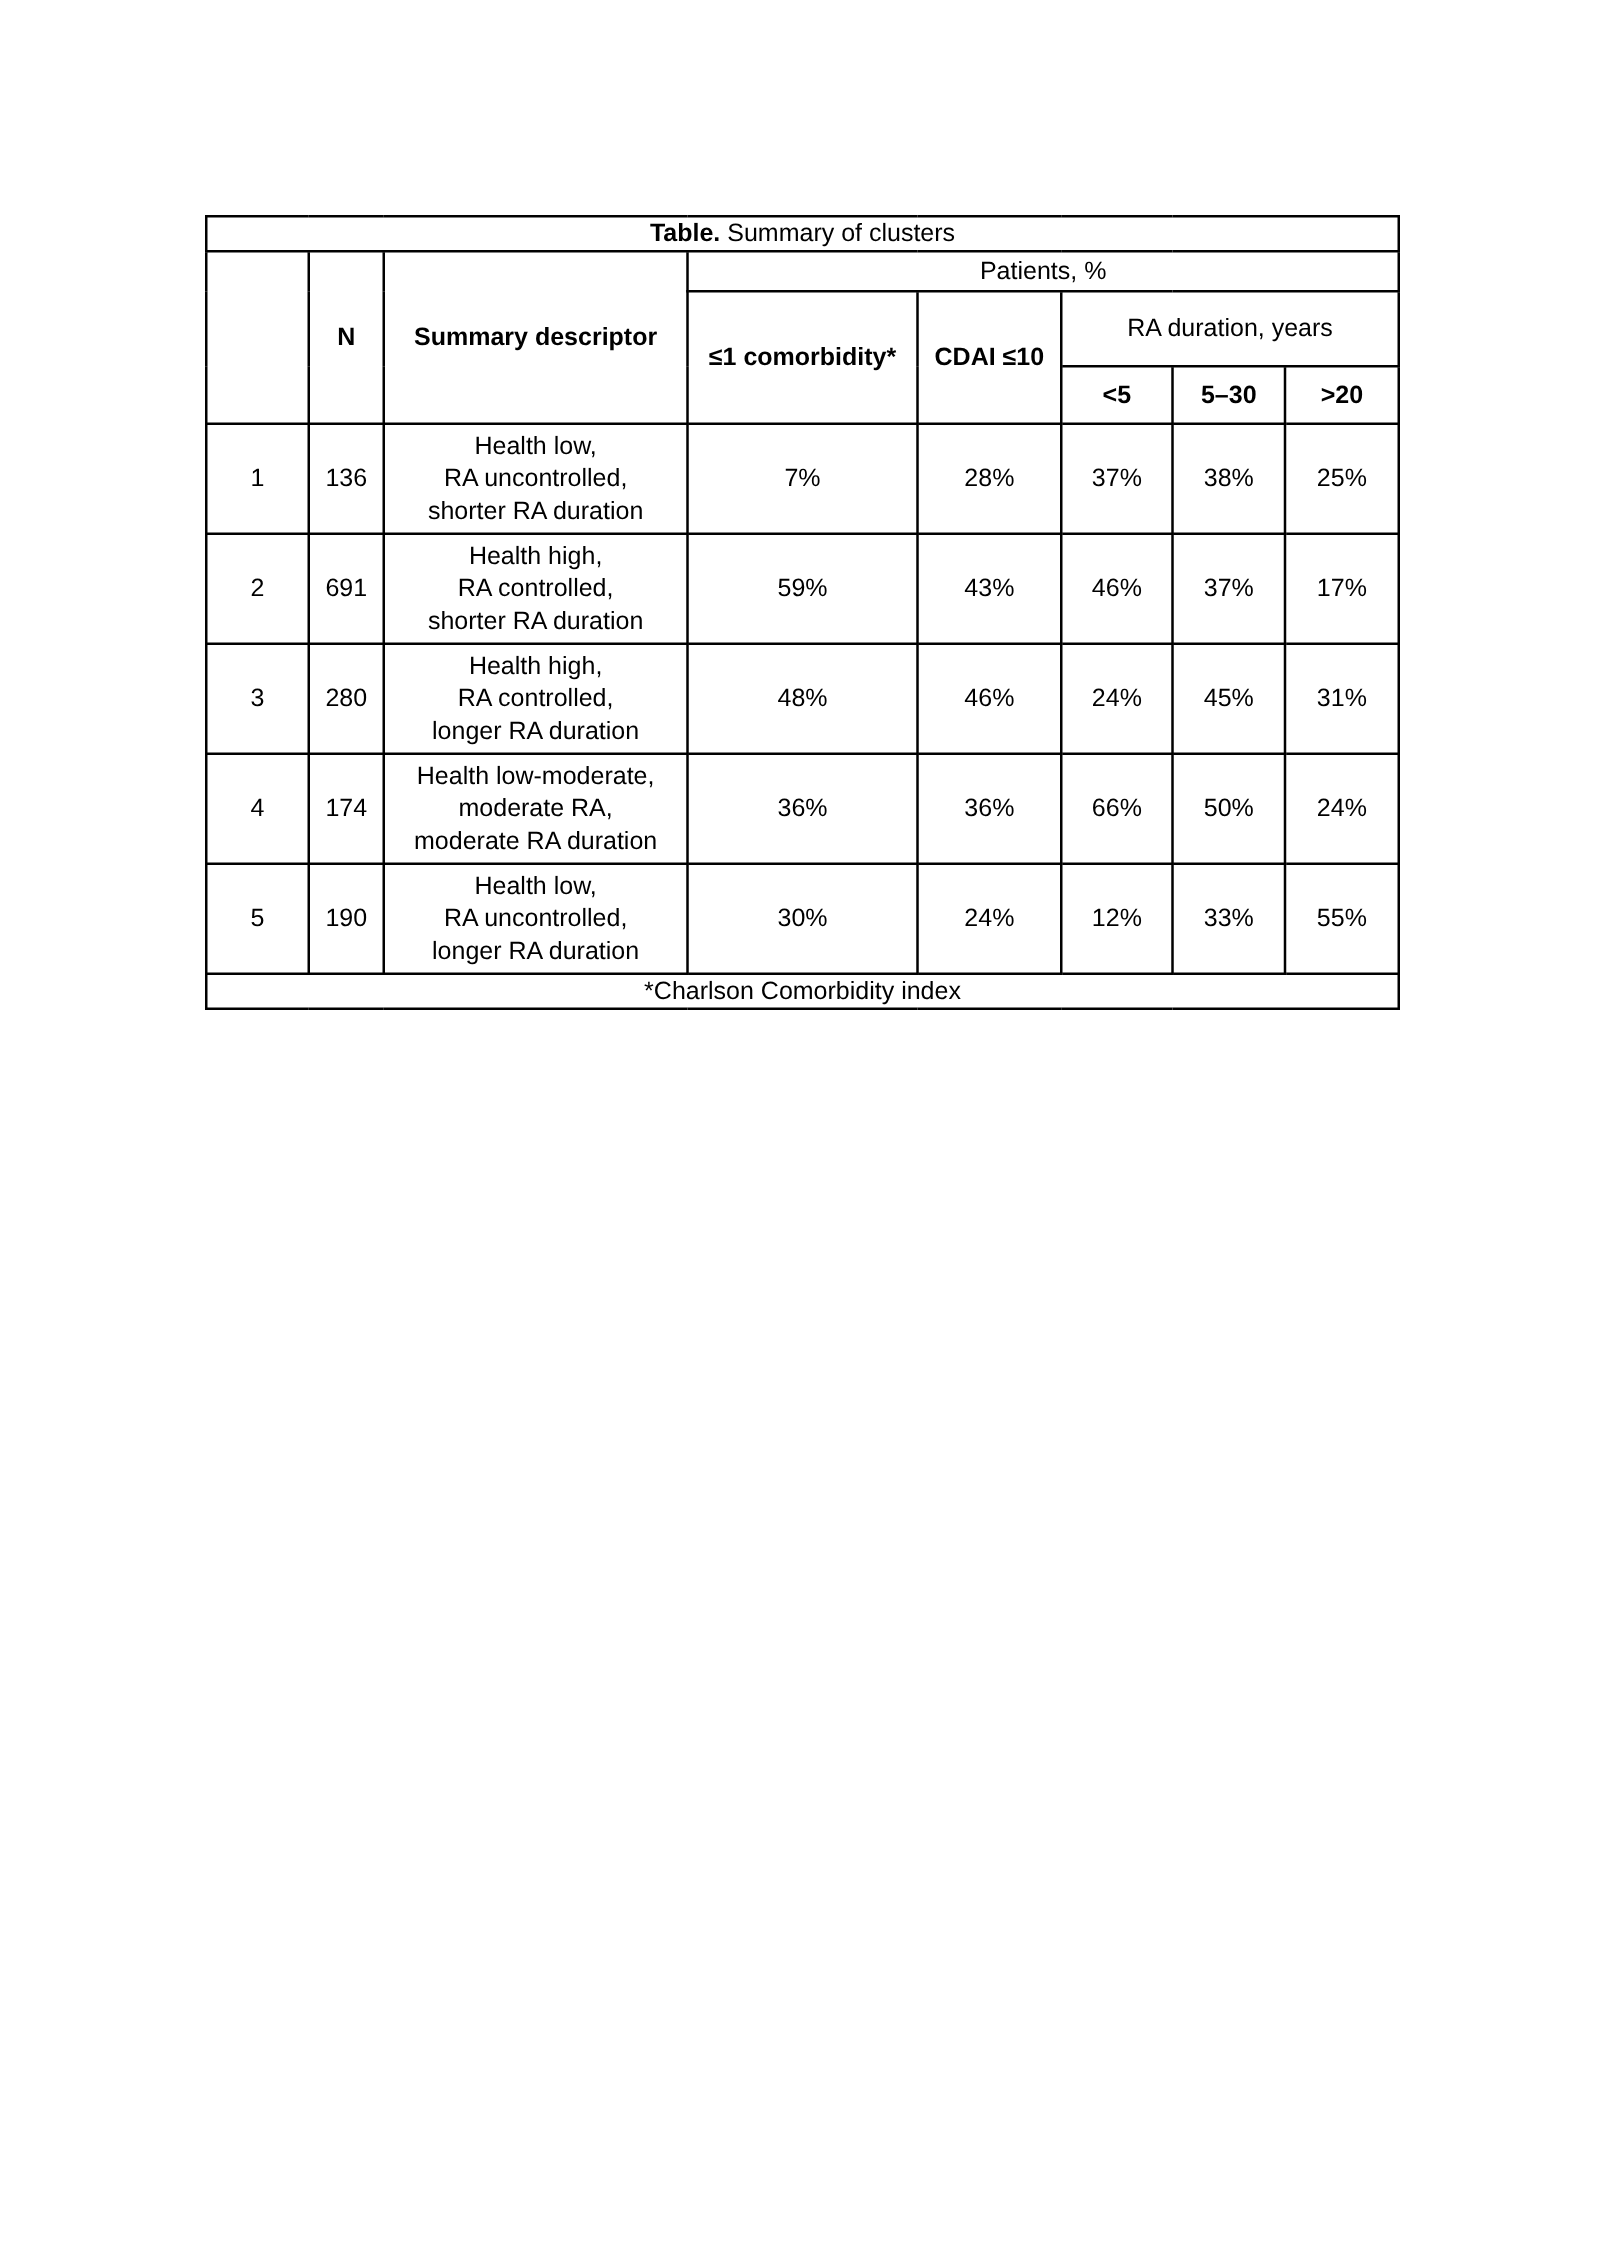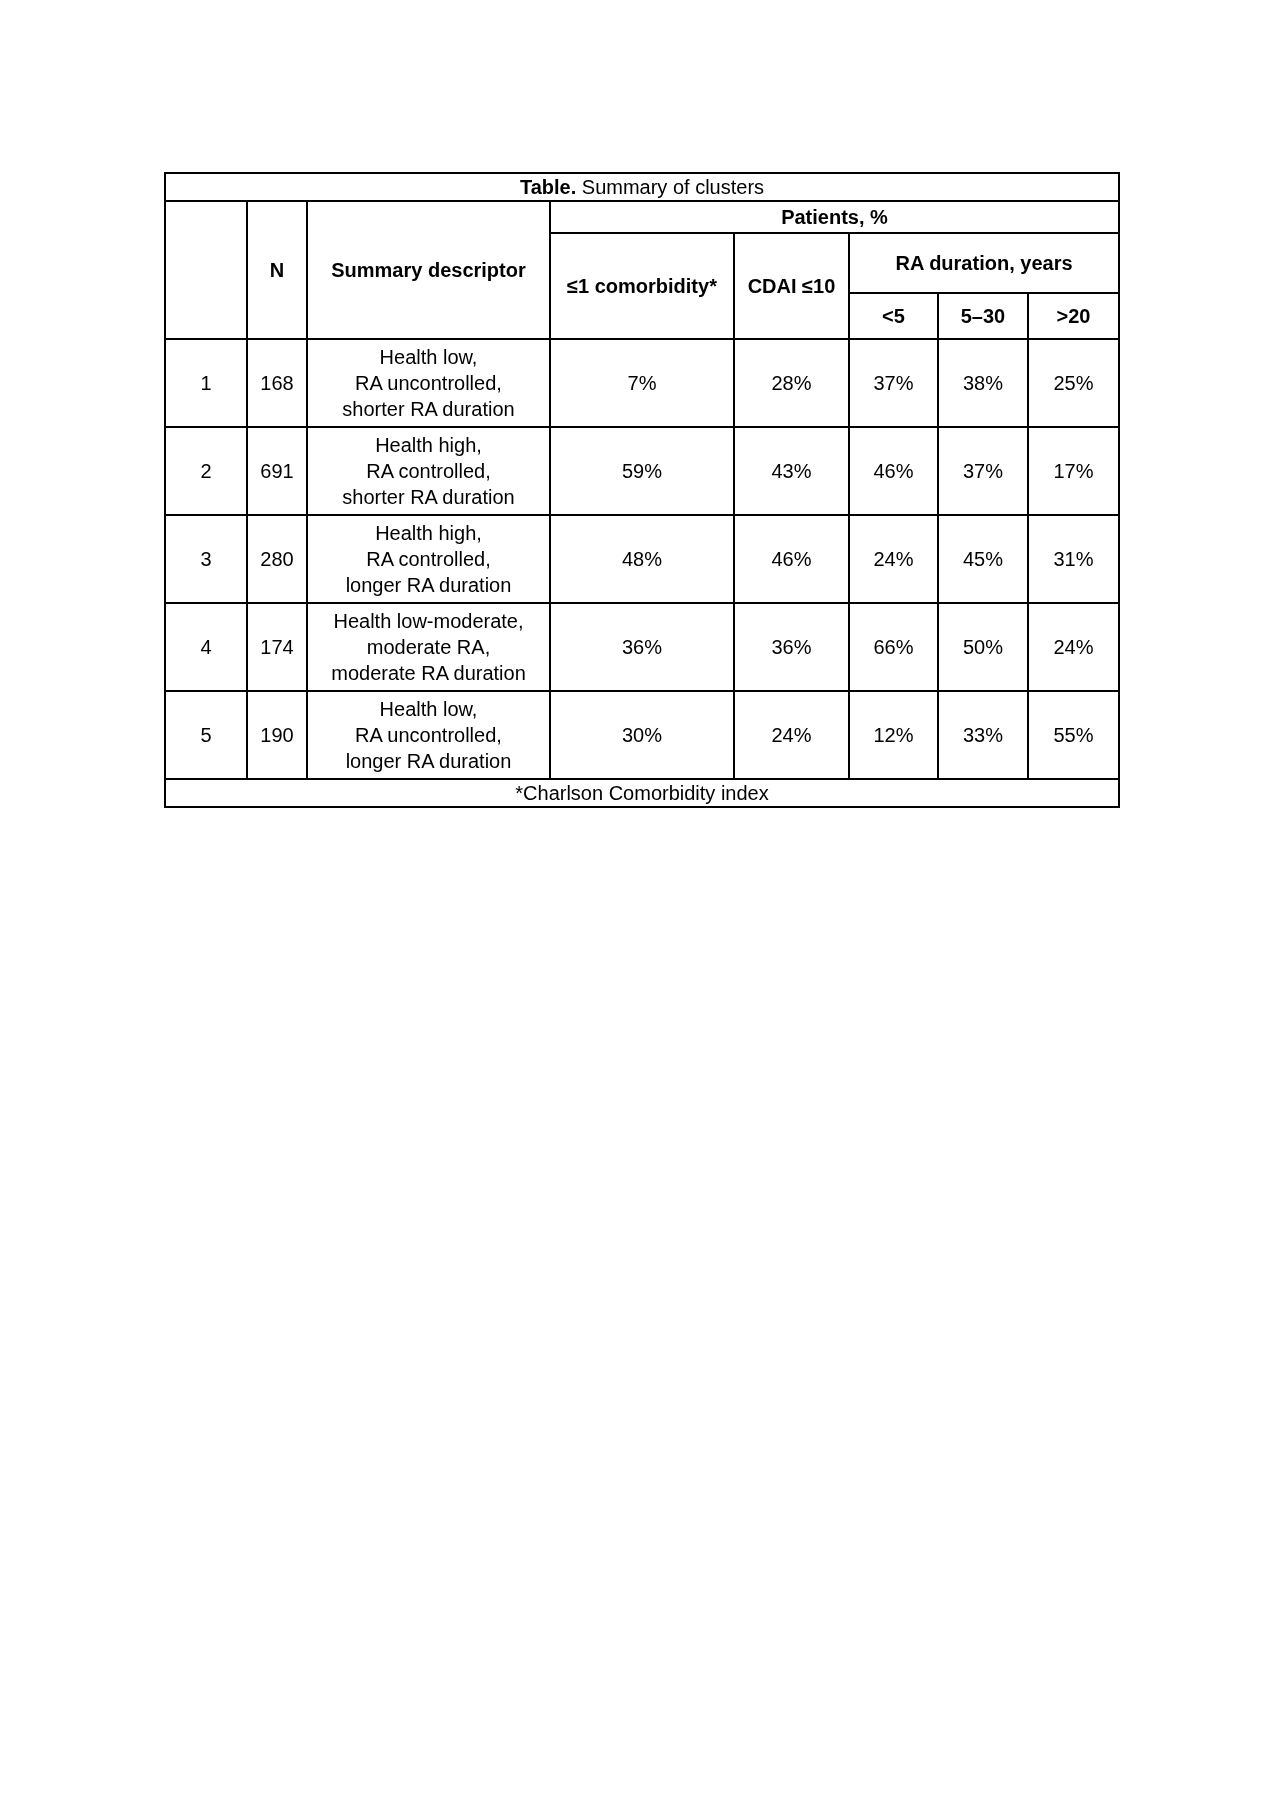--- a/index.html
+++ b/index.html
@@ -33,25 +33,25 @@
     padding: 0;
     overflow: hidden;
   }
   td.title-cell {
     text-align: left;
     padding: 4px 8px;
     height: 24px;
   }
   .bold { font-weight: 700; }
   td.span-header {
-    font-weight: 700;
+    font-weight: 400;
     height: 30px;
   }
   td.ra-duration-cell {
-    font-weight: 700;
+    font-weight: 400;
     vertical-align: bottom;
     padding-bottom: 6px;
     height: 58px;
   }
   td.col-label {
     font-weight: 700;
     vertical-align: bottom;
     padding-bottom: 8px;
   }
   tr.label-row { height: 46px; }
@@ -94,21 +94,21 @@
       </tr>
       <tr class="label-row">
         <td class="col-label">&lt;5</td>
         <td class="col-label">5–30</td>
         <td class="col-label">&gt;20</td>
       </tr>
     </thead>
     <tbody id="table-body">
         <tr class="data-row">
           <td>1</td>
-          <td>168</td>
+          <td>136</td>
           <td>Health low,<br>RA uncontrolled,<br>shorter RA duration</td>
           <td>7%</td>
           <td>28%</td>
           <td>37%</td>
           <td>38%</td>
           <td>25%</td>
         </tr>
         <tr class="data-row">
           <td>2</td>
           <td>691</td>

